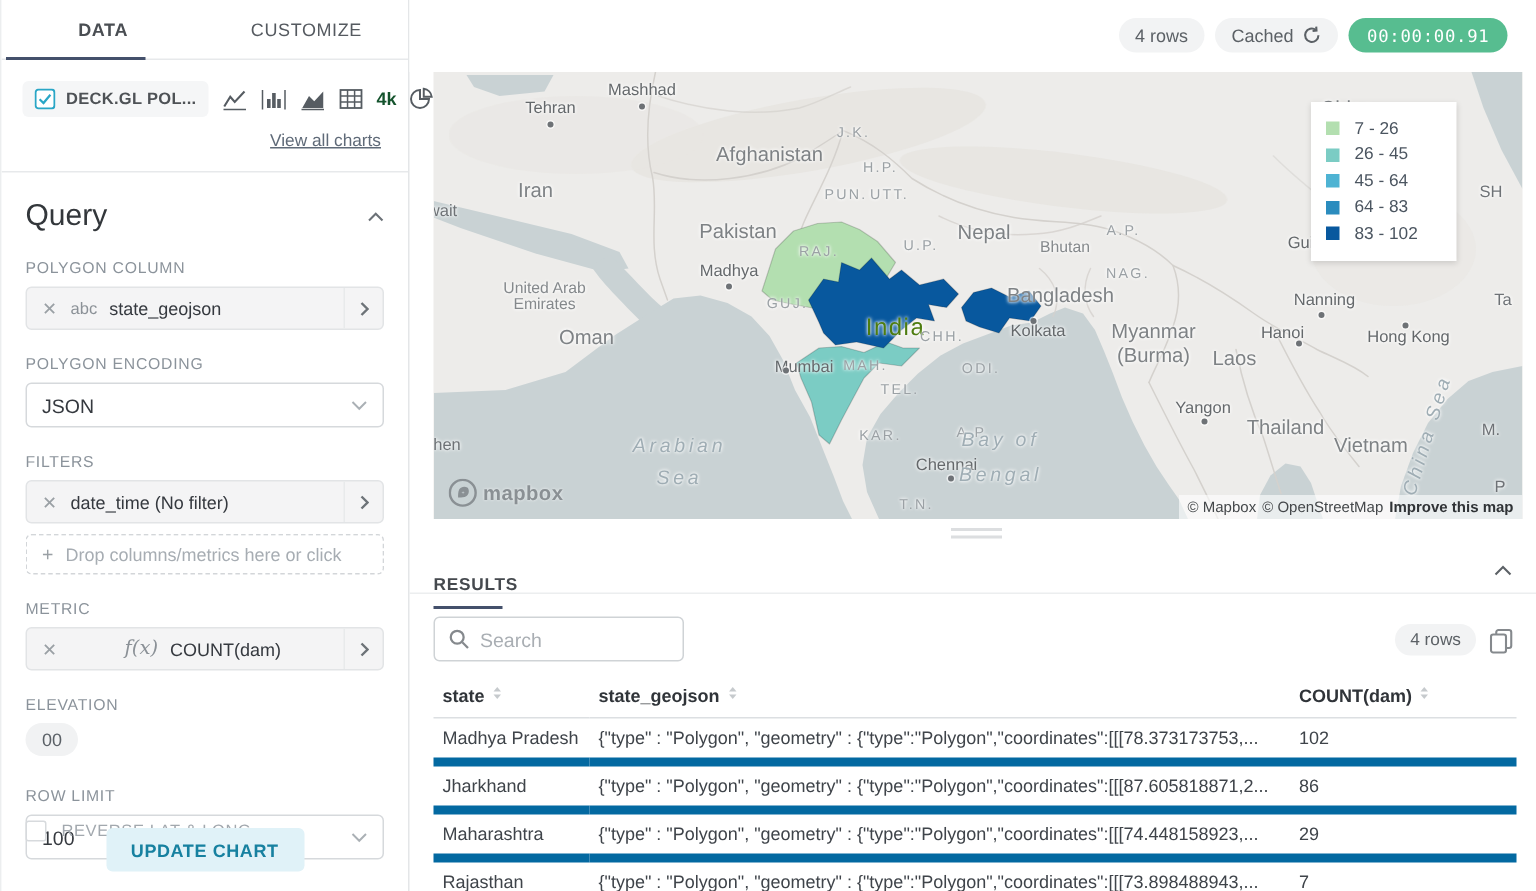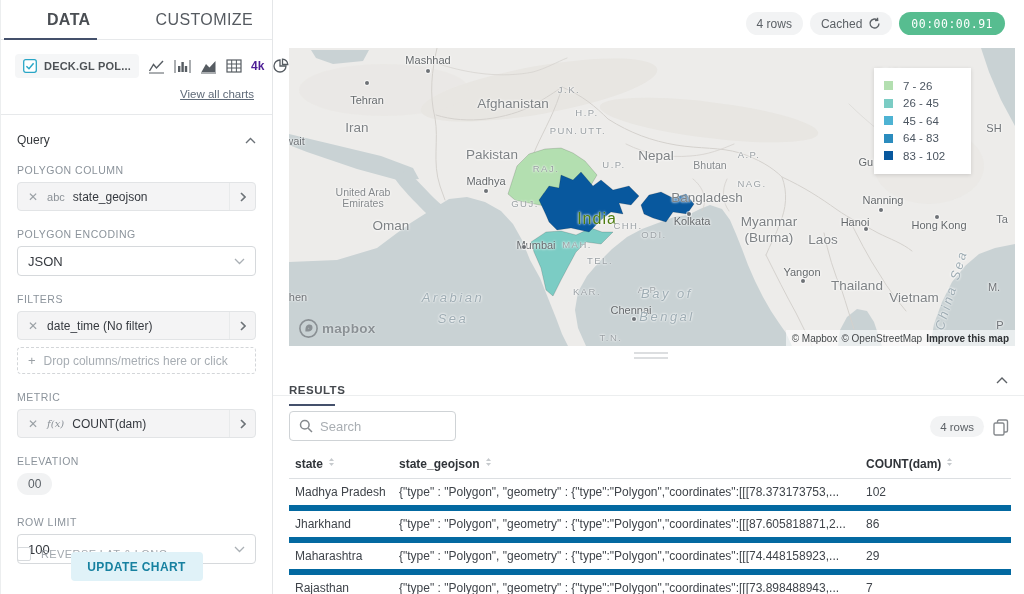--- a/index.html
+++ b/index.html
@@ -3,38 +3,38 @@
 <meta charset="utf-8">
 <style>
   * { margin:0; padding:0; box-sizing:border-box; }
   html,body { background:#fff; }
   body { font-family:"Liberation Sans", sans-serif; color:#3a3e44; }
   #app { position:relative; width:1024px; height:594px; background:#fff; overflow:hidden; border-left:1px solid #eceeef; }
 
   
   .sidebar { position:absolute; left:0; top:0; width:272px; height:594px; background:#fff; border-right:1px solid #e4e6e8; }
   .sb-tabs { display:flex; height:40px; border-bottom:1px solid #e7e9eb; position:relative; }
-  .sb-tab { flex:1; display:flex; align-items:center; justify-content:center; font-size:16px; font-weight:700; letter-spacing:.4px; color:#4a4e53; cursor:pointer; }
+  .sb-tab { flex:1; display:flex; align-items:center; justify-content:center; font-size:12px; font-weight:700; letter-spacing:.4px; color:#4a4e53; cursor:pointer; }
   .sb-tab.inactive { color:#555a60; font-weight:400; }
   .sb-ink { position:absolute; left:3px; bottom:-1px; width:93px; height:2px; background:#44506b; }
   .viz-block { padding:14px 10px 12px 14px; border-bottom:1px solid #e7e9eb; }
   .viz-row { display:flex; align-items:center; gap:9px; }
   .viz-pill { display:inline-flex; align-items:center; gap:7px; background:#f5f6f7; border-radius:4px; padding:5px 8px; cursor:pointer; }
   .viz-pill .lbl { font-size:11px; font-weight:700; color:#4e5256; letter-spacing:.2px; white-space:nowrap; }
   .viz-ico { display:flex; align-items:center; justify-content:center; width:18px; height:18px; cursor:pointer; }
-  .viz-4k { font-size:12px; font-weight:700; color:#4c1d95; cursor:pointer; }
+  .viz-4k { font-size:12px; font-weight:700; color:#14532d; cursor:pointer; }
   .view-all { display:block; text-align:right; margin:10px 8px 2px 0; font-size:11.5px; color:#5f6a78; text-decoration:underline; cursor:pointer; }
   .query-wrap { padding:12px 16px 0 16px; }
   .query-head { display:flex; align-items:center; justify-content:space-between; margin-top:6px; }
-  .query-head .t { font-size:12px; color:#33373b; }
+  .query-head .t { font-size:20px; color:#33373b; }
   .ctl-label { font-size:10.5px; color:#8b939b; letter-spacing:.5px; margin:17px 0 6px; }
   .pill-field { height:29px; background:#f4f4f5; border:1px solid #e2e4e6; border-radius:4px; display:flex; align-items:center; overflow:hidden; }
   .pill-x { color:#9aa0a5; font-size:12px; padding:0 9px 0 10px; cursor:pointer; }
   .pill-type { font-size:11px; color:#8b9197; margin-right:8px; }
-  .pill-fx { font-size:10px; font-style:italic; font-family:"DejaVu Serif", serif; color:#8b9197; margin-right:8px; }
+  .pill-fx { font-size:13px; font-style:italic; font-family:"DejaVu Serif", serif; color:#8b9197; margin-right:8px;margin-left:36px; }
   .pill-val { font-size:12px; color:#35393f; }
   .pill-caret { margin-left:auto; width:26px; align-self:stretch; display:flex; align-items:center; justify-content:center; border-left:1px solid #e8eaeb; cursor:pointer; }
   .select-field { height:30px; background:#fff; border:1px solid #d6d9dc; border-radius:4px; display:flex; align-items:center; padding:0 10px; cursor:pointer; }
   .select-field .v { font-size:13px; color:#35393f; }
   .select-field svg { margin-left:auto; }
   .dropzone { margin-top:7px; height:27px; border:1px dashed #d3d6d9; border-radius:4px; display:flex; align-items:center; padding:0 10px; cursor:pointer; }
   .dropzone .plus { color:#9aa0a5; font-size:13px; margin-right:8px; }
   .dropzone .ph { color:#a7adb3; font-size:12px; }
   .elev-pill { display:inline-block; background:#f1f2f3; border-radius:11px; padding:4px 11px; font-size:12px; color:#5b6167; }
   .reverse-row { position:absolute; left:16px; top:547px; display:flex; align-items:center; }
@@ -297,21 +297,21 @@
         <span class="ml ml-country-lg" style="left: 308px; top: 171px;">India</span>
         <span class="ml ml-country" style="left: 480px; top: 173px;">Myanmar</span>
         <span class="ml ml-country" style="left: 480px; top: 189px;">(Burma)</span>
         <span class="ml ml-country" style="left: 534px; top: 191px;">Laos</span>
         <span class="ml ml-country" style="left: 568px; top: 237px;">Thailand</span>
         <span class="ml ml-country" style="left: 625px; top: 249px;">Vietnam</span>
         <span class="ml ml-country" style="left: 609px; top: 24px;">China</span>
         <span class="ml ml-country" style="left: 102px; top: 177px;">Oman</span>
         <span class="ml ml-country-sm" style="left: 74px; top: 144px;">United Arab</span>
         <span class="ml ml-country-sm" style="left: 74px; top: 155px;">Emirates</span>
-        <span class="ml ml-city" style="left: 78px; top: 24px; margin-top: 28px;">Tehran</span>
+        <span class="ml ml-city" style="left: 78px; top: 24px;">Tehran</span>
         <span class="ml ml-city" style="left: 139px; top: 12px;">Mashhad</span>
         <span class="ml ml-city" style="left: 197px; top: 133px;">Madhya</span>
         <span class="ml ml-city" style="left: 403px; top: 173px;">Kolkata</span>
         <span class="ml ml-city" style="left: 619px; top: 68px;">Chengdu</span>
         <span class="ml ml-city" style="left: 647px; top: 111px;">Nanchang</span>
         <span class="ml ml-city" style="left: 590px; top: 114px;">Guiyang</span>
         <span class="ml ml-city" style="left: 594px; top: 152px;">Nanning</span>
         <span class="ml ml-city" style="left: 566px; top: 174px;">Hanoi</span>
         <span class="ml ml-city" style="left: 650px; top: 177px;">Hong Kong</span>
         <span class="ml ml-city" style="left: 513px; top: 224px;">Yangon</span>
@@ -320,30 +320,30 @@
         <span class="ml ml-region" style="left: 280px; top: 41px;">J.K.</span>
         <span class="ml ml-region" style="left: 298px; top: 64px;">H.P.</span>
         <span class="ml ml-region" style="left: 275px; top: 82px;">PUN.</span>
         <span class="ml ml-region" style="left: 304px; top: 82px;">UTT.</span>
         <span class="ml ml-region" style="left: 325px; top: 116px;">U.P.</span>
         <span class="ml ml-region" style="left: 257px; top: 120px;">RAJ.</span>
         <span class="ml ml-region" style="left: 236px; top: 155px;">GUJ.</span>
         <span class="ml ml-region" style="left: 460px; top: 106px;">A.P.</span>
         <span class="ml ml-region" style="left: 463px; top: 135px;">NAG.</span>
         <span class="ml ml-region" style="left: 339px; top: 177px;">CHH.</span>
-        <span class="ml ml-region" style="left: 365px; top: 186px; text-align: center;">ODI.</span>
+        <span class="ml ml-region" style="left: 365px; top: 198px; text-align: center;">ODI.</span>
         <span class="ml ml-region" style="left: 288px; top: 196px;">MAH.</span>
         <span class="ml ml-region" style="left: 311px; top: 212px;">TEL.</span>
         <span class="ml ml-region" style="left: 298px; top: 243px;">KAR.</span>
         <span class="ml ml-region" style="left: 360px; top: 241px;">A.P.</span>
         <span class="ml ml-region" style="left: 322px; top: 289px;">T.N.</span>
         <span class="ml ml-edge" style="left: 6px; top: 93px;">wait</span>
         <span class="ml ml-edge" style="left: 9px; top: 249px;">hen</span>
         <span class="ml ml-edge" style="left: 705px; top: 80px;">SH</span>
-        <span class="ml ml-edge" style="left: 713px; top: 152px; margin-top: 19px;">Ta</span>
+        <span class="ml ml-edge" style="left: 713px; top: 152px;">Ta</span>
         <span class="ml ml-edge" style="left: 705px; top: 239px;">M.</span>
         <span class="ml ml-edge" style="left: 711px; top: 277px;">P</span>
         <span class="ml ml-sea" style="left: 164px; top: 249px;">Arabian</span>
         <span class="ml ml-sea" style="left: 164px; top: 270px;">Sea</span>
         <span class="ml ml-sea" style="left: 378px; top: 245px;">Bay of</span>
         <span class="ml ml-sea" style="left: 378px; top: 268px;">Bengal</span>
         <span class="ml ml-sea" style="left: 662px; top: 242px; transform: translate(-50%, -50%) rotate(-73deg);">China Sea</span>
       </div>
     <div id="map-dots">
         <div class="mdot" style="left: 78px; top: 35px;"></div>

